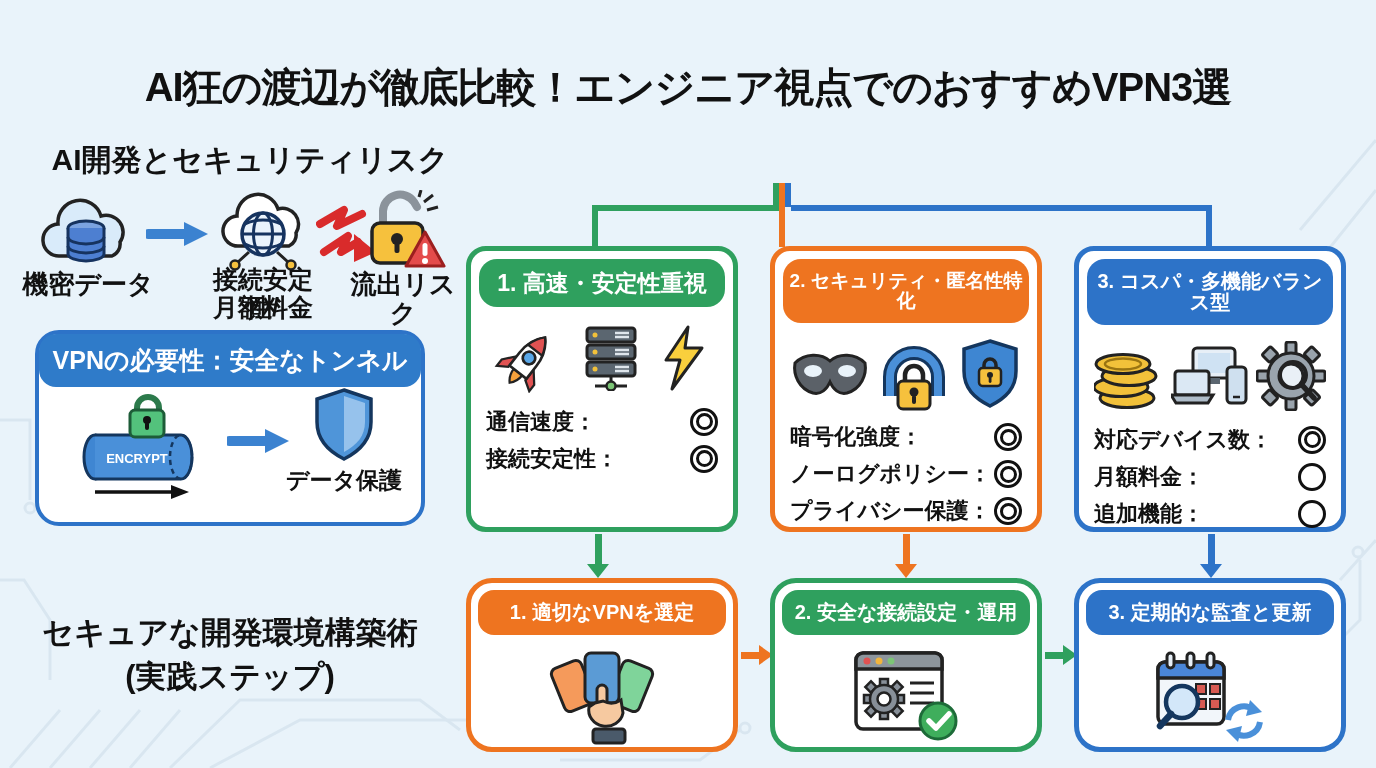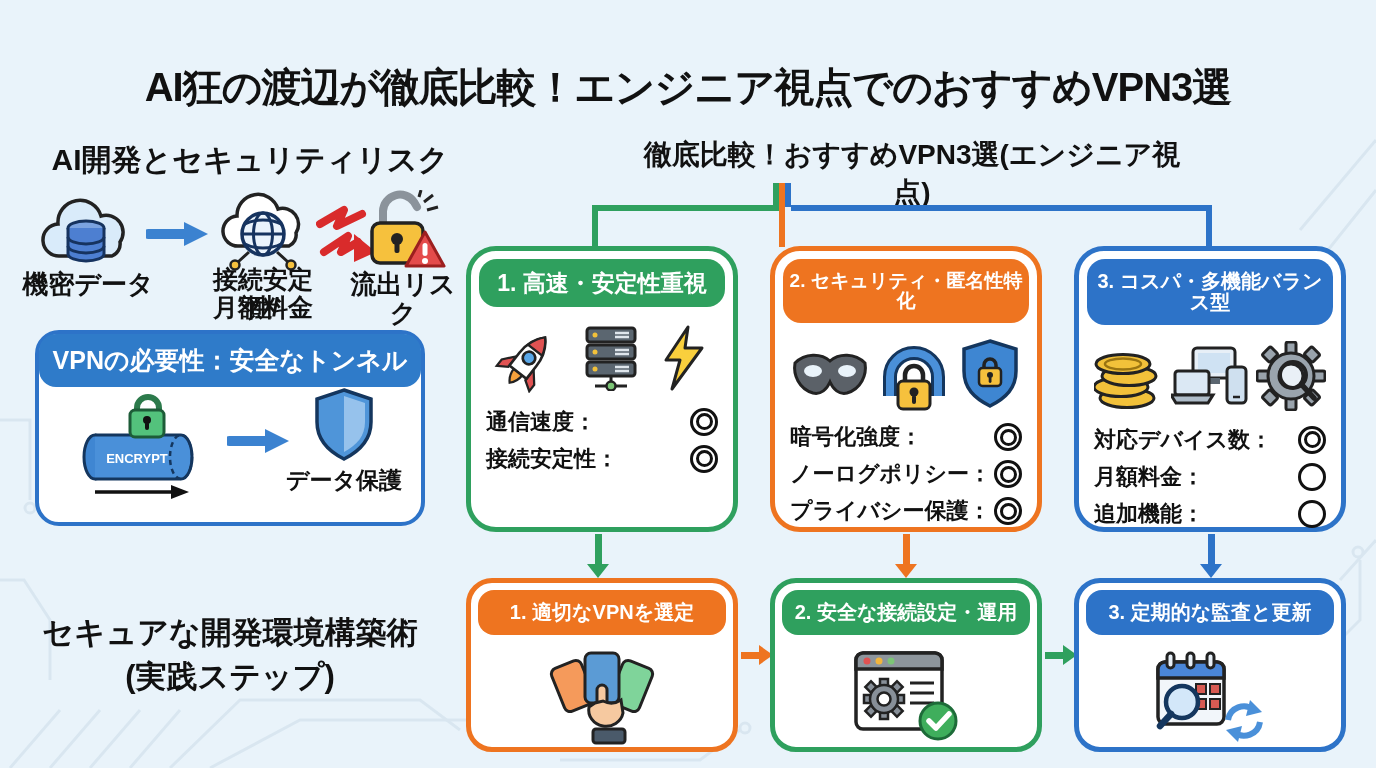--- a/index.html
+++ b/index.html
@@ -24,21 +24,21 @@
 
   .steps-caption1{left:30px;top:612px;width:400px;text-align:center;font-size:31px;font-weight:900;}
   .steps-caption2{left:30px;top:656px;width:400px;text-align:center;font-size:31px;font-weight:900;}
 
   
   .compare-heading{left:642px;top:136px;width:540px;text-align:center;font-size:28px;font-weight:900;}
   .line{position:absolute;}
   .green-bg{background:#2fa05e;} .orange-bg{background:#ee7420;} .blue-bg{background:#2d73c8;}
 
   
-  .card{position:absolute;top:246px;width:272px;height:286px;background:#fff;border-radius:30px;box-sizing:border-box;}
+  .card{position:absolute;top:246px;width:272px;height:286px;background:#fff;border-radius:20px;box-sizing:border-box;}
   .b-green{border:5px solid #2fa05e;} .b-orange{border:5px solid #ee7420;} .b-blue{border:5px solid #2d73c8;}
   .card-header{margin:8px;border-radius:18px;padding:12px 2px;text-align:center;color:#fff;font-weight:800;line-height:1.05;}
   .fs1{font-size:23px;} .fs2{font-size:19px;} .fs3{font-size:20px;}
   .card-icons{display:flex;justify-content:space-evenly;align-items:center;height:86px;padding:0 8px;}
   .card-rows{padding:2px 15px 0 15px;}
   .crow{display:flex;justify-content:space-between;align-items:center;height:37px;}
   .crow-label{font-size:22px;font-weight:800;white-space:nowrap;}
   .ring{position:relative;width:28px;height:28px;border:3.5px solid #111;border-radius:50%;flex:none;box-sizing:border-box;}
   .ring.double::after{content:"";position:absolute;inset:2.5px;border:3px solid #111;border-radius:50%;}
 
@@ -163,21 +163,20 @@
         <path d="M33 3 L60 12 V35 c0 18 -11 29 -27 37 C17 64 6 53 6 35 V12 Z" fill="#4f95d9" stroke="#14365e" stroke-width="3.5"></path>
         <path d="M33 9 L54 16 V35 c0 14 -8 23 -21 30 Z" fill="#a8cdf0" opacity="0.8"></path>
       </svg>
       <div class="shield-label">データ保護</div>
     </div>
   </div>
 
   <div class="abs steps-caption1">セキュアな開発環境構築術</div>
   <div class="abs steps-caption2">(実践ステップ)</div>
 
-  <div class="abs compare-heading">徹底比較！おすすめVPN3選(エンジニア視点)</div>
 
   <div class="line green-bg" style="left:773px;top:183px;width:6px;height:24px;"></div>
   <div class="line blue-bg" style="left:785px;top:183px;width:6px;height:24px;"></div>
   <div class="line green-bg" style="left:592px;top:205px;width:190px;height:6px;"></div>
   <div class="line green-bg" style="left:592px;top:205px;width:6px;height:42px;"></div>
   <div class="line orange-bg" style="left:779px;top:183px;width:6px;height:64px;"></div>
   <div class="line blue-bg" style="left:791px;top:205px;width:421px;height:6px;"></div>
   <div class="line blue-bg" style="left:1206px;top:205px;width:6px;height:42px;"></div>
 
   <div class="card b-green" style="left:466px;">

